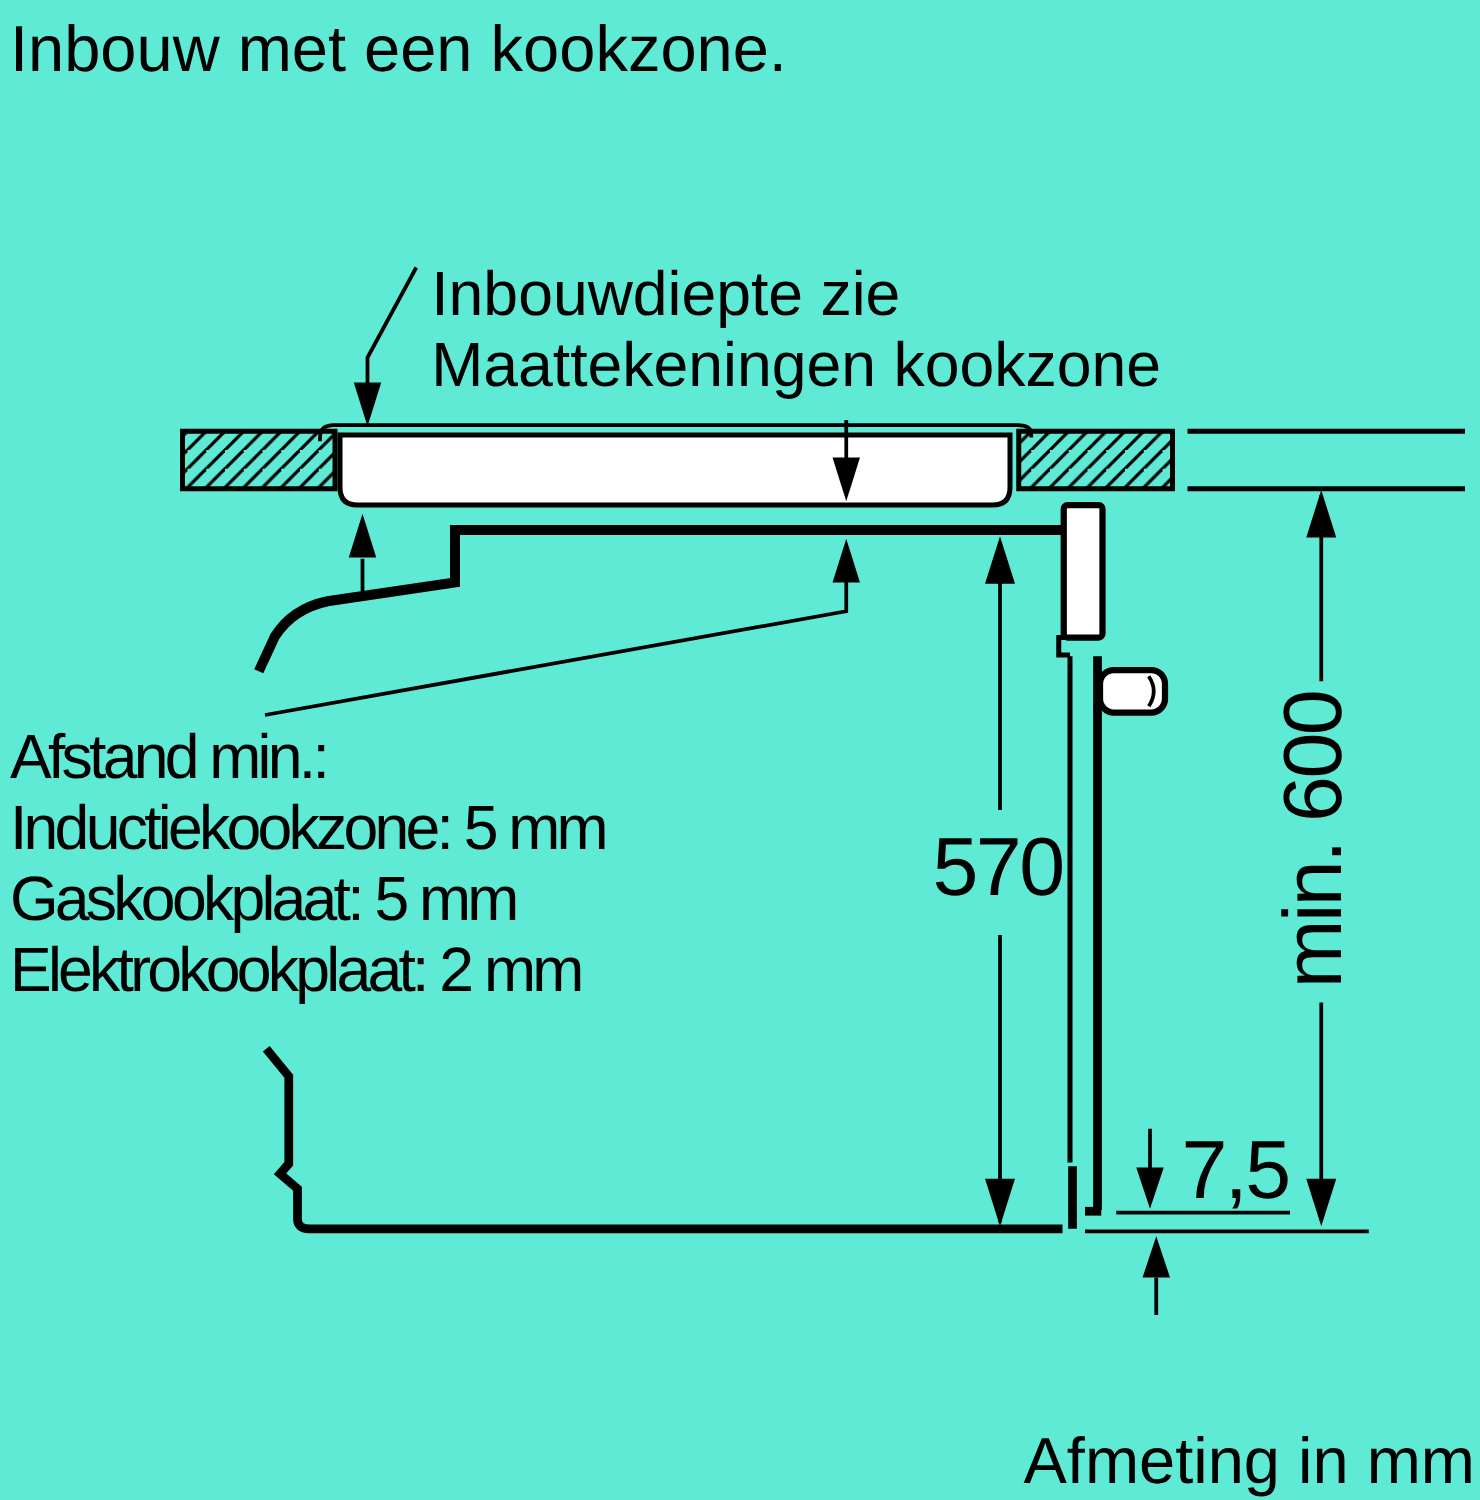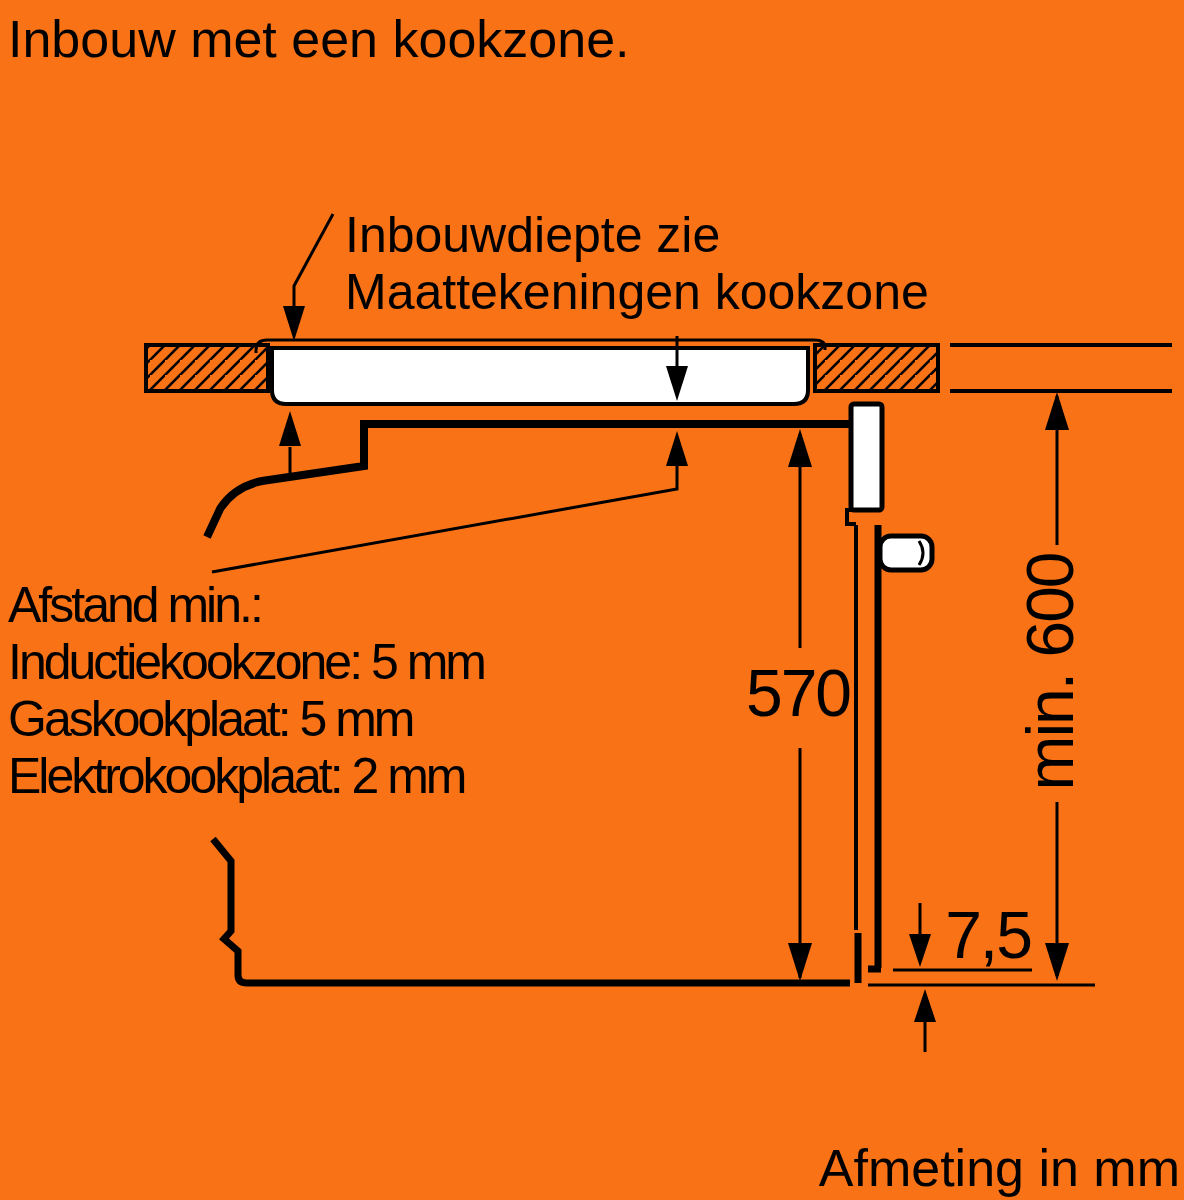--- a/index.html
+++ b/index.html
@@ -1,17 +1,17 @@
 <!DOCTYPE html>
 <html><head>
 <meta charset="utf-8">
 <style>
   html,body{margin:0;padding:0;background:#fff;}
   #stage{
-    position:relative;width:1184px;height:1200px;background:#f97316;
+    position:relative;width:1184px;height:1200px;background:#5eead4;
     font-family:"Liberation Sans","DejaVu Sans",sans-serif;color:#000;
     overflow:hidden;
   }
   svg{display:block}
   text{fill:#000;}
   .t-title{font-size:52px;}
   .t-label{font-size:50px;}
   .t-note{font-size:50px;letter-spacing:-3px;}
   .t-dim{font-size:66px;letter-spacing:-2px;}
   .t-footer{font-size:52px;}

